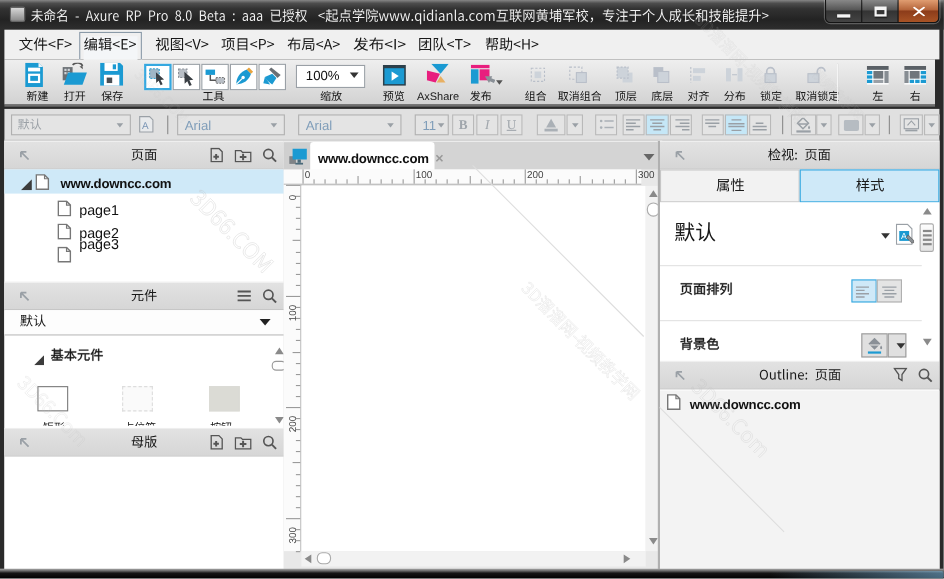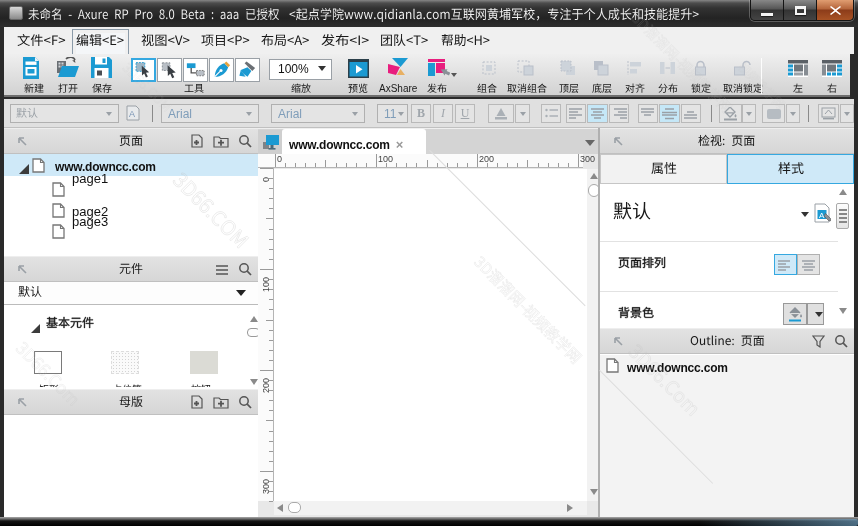--- a/index.html
+++ b/index.html
@@ -62,21 +62,21 @@
 .scar{position:absolute;left:3px;width:0;height:0}
 .scar.up{border-left:4.5px solid transparent;border-right:4.5px solid transparent;border-bottom:6px solid #8a8a8a}
 .scar.dn{border-left:4.5px solid transparent;border-right:4.5px solid transparent;border-top:6px solid #8a8a8a}
 .scar.lf{border-top:4.5px solid transparent;border-bottom:4.5px solid transparent;border-right:6px solid #8a8a8a;top:3px}
 .scar.rt{border-top:4.5px solid transparent;border-bottom:4.5px solid transparent;border-left:6px solid #8a8a8a;top:3px}
 .scth{position:absolute;left:0;width:13px;background:#fdfdfd;border:1px solid #999;border-radius:4px}
 .scth2{position:absolute;left:0;width:13px;height:26px;background:linear-gradient(180deg,#fdfdfd,#e4e4e4);border:1px solid #aaa;border-radius:2px}
 .scth2:before{content:"";position:absolute;left:2px;top:5px;width:8px;height:1.5px;background:#888;box-shadow:0 4px 0 #888,0 8px 0 #888,0 12px 0 #888}
 .ccol{position:absolute;left:254px;top:0;width:344px;height:390px;background:#e8e8e8}
 .tabbar{position:absolute;left:0;top:0;width:344px;height:26px;background:#d4d4d4;border-top:1px solid #efefef}
-.tab{position:absolute;left:24px;top:0;width:144px;white-space:nowrap;height:26px;background:#fff;border-radius:3px 3px 0 0;padding:6px 0 0 7px}
+.tab{position:absolute;left:24px;top:0;width:113px;white-space:nowrap;height:26px;background:#fff;border-radius:3px 3px 0 0;padding:6px 0 0 7px}
 .tabico{position:absolute;left:0;top:1px;width:24px;height:25px;background:#cfcfcf;display:flex;align-items:center;justify-content:center}
 .tabt{font-size:12px;font-weight:bold;color:#111;letter-spacing:-.2px}
 .tabx{color:#999;font-size:13px;font-weight:bold;margin-left:6px}
 .tabdar{position:absolute;right:7px;top:11px;width:0;height:0;border-left:5px solid transparent;border-right:5px solid transparent;border-top:6px solid #666}
 .hruler{position:absolute;left:0;top:26px;width:325px;height:14px;background:#fbfbfb;border-bottom:1px solid #b5b5b5}
 .tick{position:absolute;bottom:0;width:1px;background:#9a9a9a}
 .rnum{position:absolute;top:0;font-size:9px;color:#444}
 .vruler{position:absolute;left:0;top:40px;width:16px;height:333px;background:#fbfbfb;border-right:1px solid #b5b5b5}
 .vtick{position:absolute;right:0;height:1px;background:#9a9a9a}
 .vnum{position:absolute;left:3px;font-size:9px;color:#444;transform:rotate(-90deg);transform-origin:0 0;white-space:nowrap}
@@ -654,21 +654,21 @@
           </svg></div>
         <div class="pico" style="left:28px;top:30px"><svg width="13" height="15" viewBox="0 0 13 15">
             <path d="M1 1 H8.5 L12 4.5 V14 H1 Z" fill="#fff" stroke="#777" stroke-width="1.3"></path>
             <path d="M8.5 1 V4.5 H12" fill="none" stroke="#777" stroke-width="1.1"></path>
           </svg></div>
         <div class="ptxtb" style="left:51px;top:32px">www.downcc.com</div>
         <div class="pico" style="left:48px;top:54px"><svg width="13" height="15" viewBox="0 0 13 15">
             <path d="M1 1 H8.5 L12 4.5 V14 H1 Z" fill="#fff" stroke="#777" stroke-width="1.3"></path>
             <path d="M8.5 1 V4.5 H12" fill="none" stroke="#777" stroke-width="1.1"></path>
           </svg></div>
-        <div class="ptxt" style="left:68px;top:43px">page1</div>
+        <div class="ptxt" style="left:68px;top:55px">page1</div>
         <div class="pico" style="left:48px;top:75px"><svg width="13" height="15" viewBox="0 0 13 15">
             <path d="M1 1 H8.5 L12 4.5 V14 H1 Z" fill="#fff" stroke="#777" stroke-width="1.3"></path>
             <path d="M8.5 1 V4.5 H12" fill="none" stroke="#777" stroke-width="1.1"></path>
           </svg></div>
         <div class="ptxt" style="left:68px;top:76px">page2</div>
         <div class="pico" style="left:48px;top:96px"><svg width="13" height="15" viewBox="0 0 13 15">
             <path d="M1 1 H8.5 L12 4.5 V14 H1 Z" fill="#fff" stroke="#777" stroke-width="1.3"></path>
             <path d="M8.5 1 V4.5 H12" fill="none" stroke="#777" stroke-width="1.1"></path>
           </svg></div>
         <div class="ptxt" style="left:68px;top:86px">page3</div>

